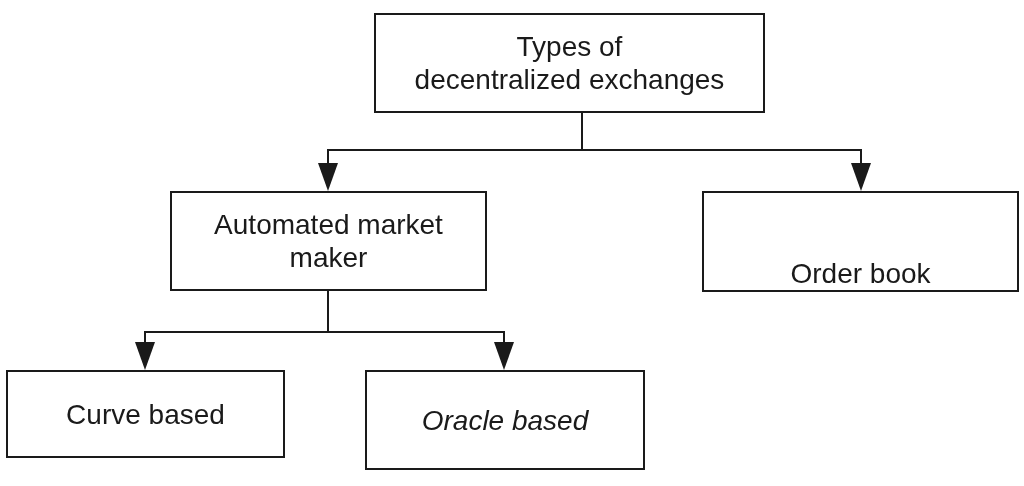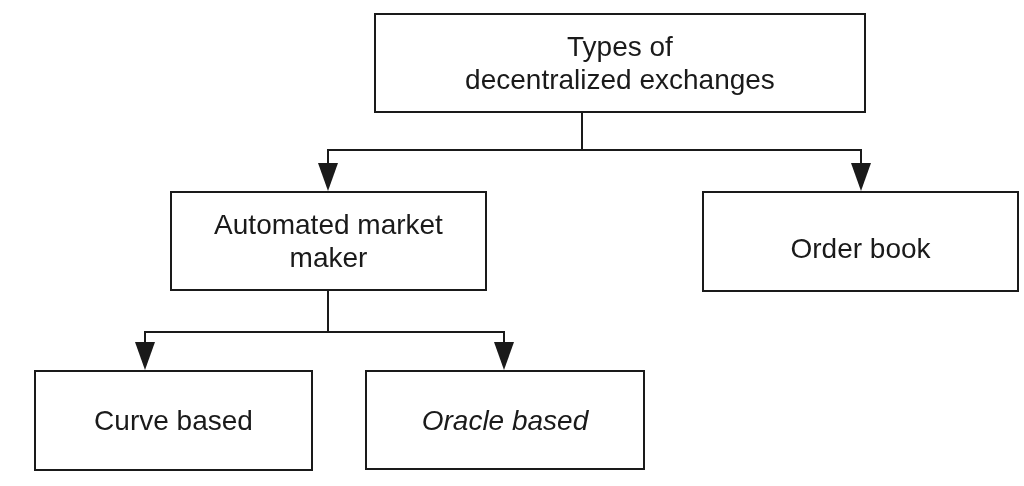--- a/index.html
+++ b/index.html
@@ -22,25 +22,25 @@
     background: #ffffff;
     border: 2px solid #1a1a1a;
     display: flex;
     align-items: center;
     justify-content: center;
     text-align: center;
     font-size: 28px;
     line-height: 33px;
     white-space: pre-line;
   }
-  .node-root        { left: 374px; top: 13px;  width: 492px; height: 100px; }
+  .node-root        { left: 374px; top: 13px;  width: 391px; height: 100px; }
   .node-amm         { left: 170px; top: 191px; width: 317px; height: 100px; }
   .node-order-book  { left: 702px; top: 191px; width: 317px; height: 101px;
-                      align-items: center; padding-top: 14px; }
-  .node-curve       { left: 6px;   top: 370px; width: 279px; height: 101px; margin-left: 28px; }
+                      align-items: flex-end; padding-top: 14px; }
+  .node-curve       { left: 6px;   top: 370px; width: 279px; height: 88px; }
   .node-oracle      { left: 365px; top: 370px; width: 280px; height: 100px; font-style: italic; }
 
   .seg {
     position: absolute;
     background: #1a1a1a;
   }
   .seg-root-v     { left: 581px; top: 112px; width: 2px;   height: 39px; }
   .seg-l1-h       { left: 327px; top: 149px; width: 535px; height: 2px;  }
   .seg-amm-stub   { left: 327px; top: 149px; width: 2px;   height: 16px; }
   .seg-ob-stub    { left: 860px; top: 149px; width: 2px;   height: 16px; }

